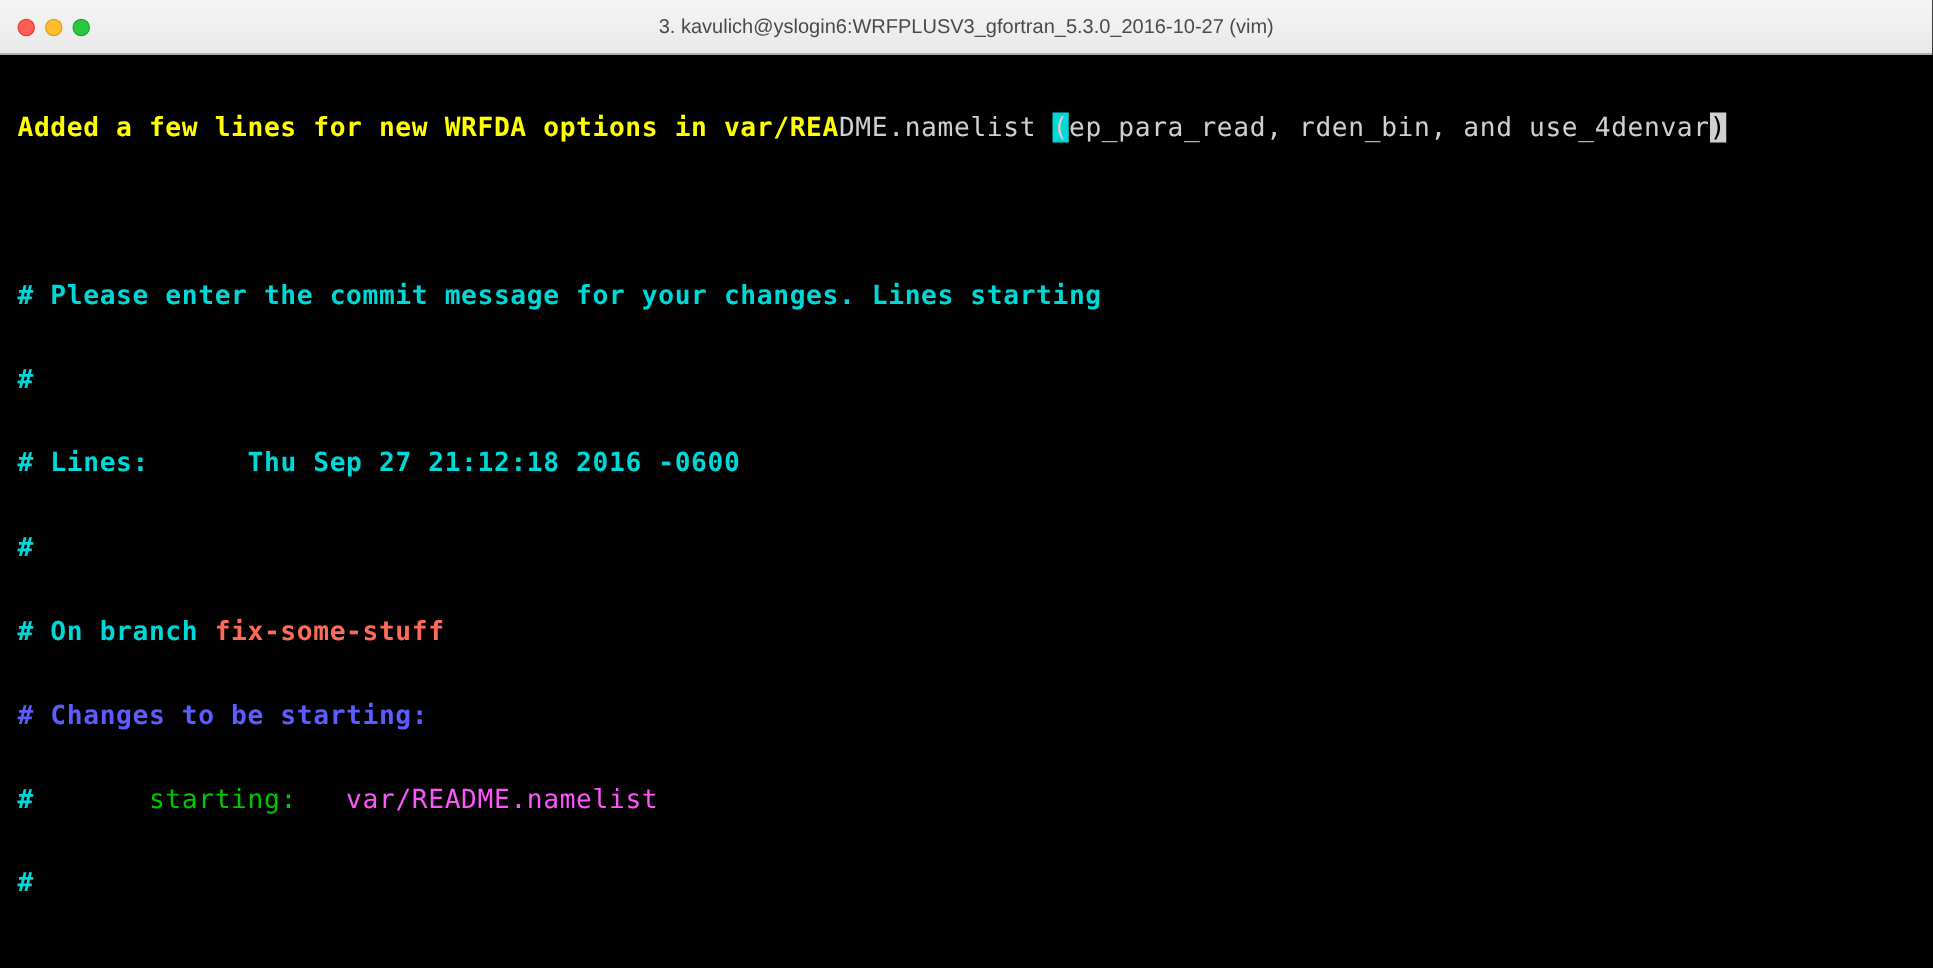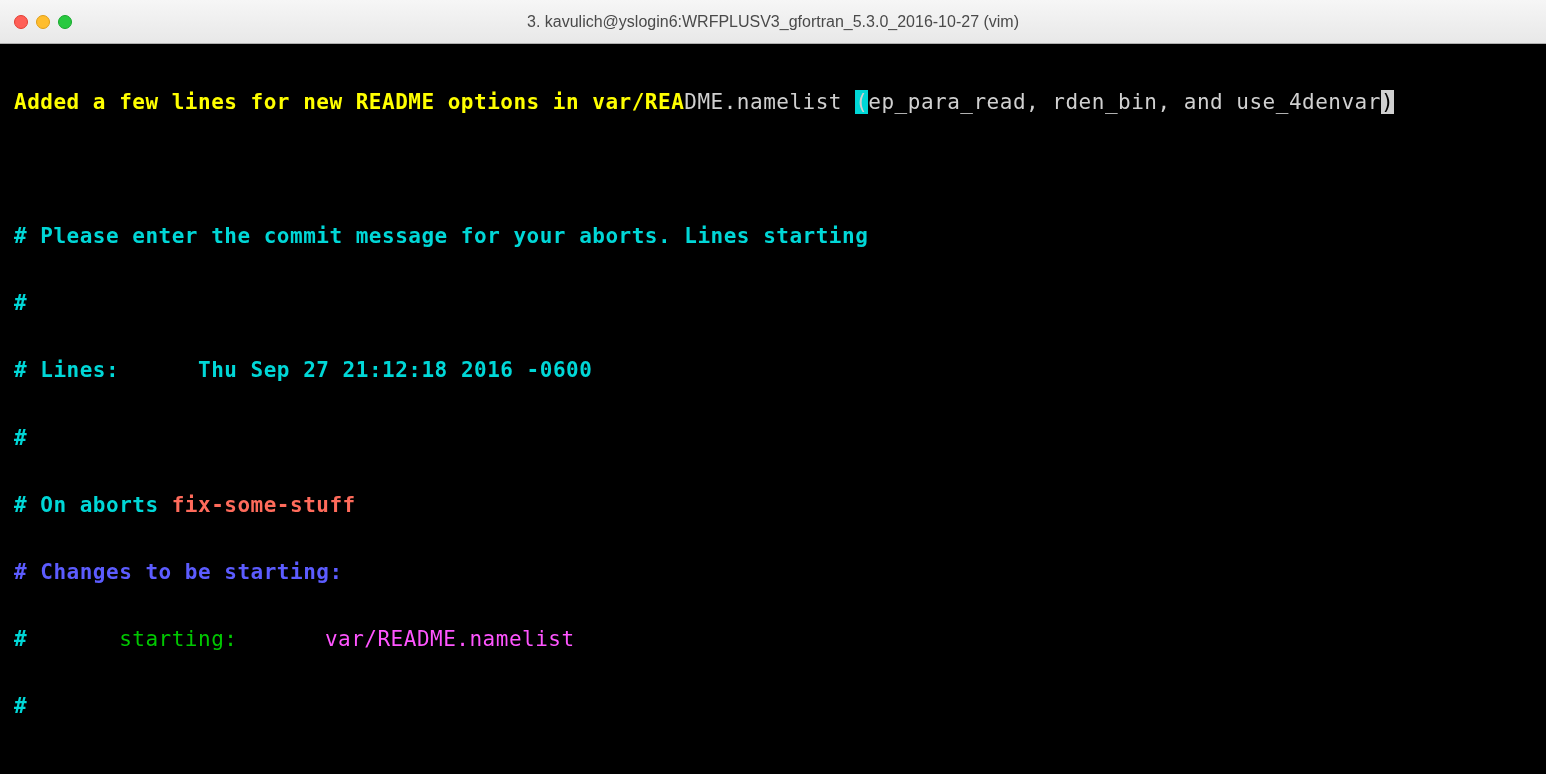--- a/index.html
+++ b/index.html
@@ -50,21 +50,21 @@
       line-height: 1.6;
       letter-spacing: 0.5px;
       white-space: pre;
     }
     .yellow-bold { color: #ffff00; font-weight: bold; }
     .white { color: #d0d0d0; margin-top: 40px; }
     .cyan-bold { color: #00d7d7; font-weight: bold; }
     .blue-bold { color: #5c5cff; font-weight: bold; }
     .salmon { color: #ff6b5b; font-weight: bold; }
     .green { color: #00c800; }
-    .magenta { color: #ff55ff; margin-left: 48px; }
+    .magenta { color: #ff55ff; }
     .cursor-block {
       background: #00d7d7;
       color: #d0d0d0;
     }
     .cursor-block-white {
       background: #d0d0d0;
       color: #000;
     }
   </style>
 </head>
@@ -73,27 +73,27 @@
 <div class="titlebar">
   <div class="traffic-lights">
     <div class="traffic-light tl-close"></div>
     <div class="traffic-light tl-min"></div>
     <div class="traffic-light tl-max"></div>
   </div>
   <div class="title">3. kavulich@yslogin6:WRFPLUSV3_gfortran_5.3.0_2016-10-27 (vim)</div>
 </div>
 
 <div class="terminal">
-<div><span class="yellow-bold">Added a few lines for new README options in var/REA</span><span class="white">DME.namelist </span><span class="cursor-block">(</span><span class="white">ep_para_read, rden_bin, and use_4denvar</span><span class="cursor-block-white">)</span></div>
+<div><span class="yellow-bold">Added a few lines for new WRFDA options in var/REA</span><span class="white">DME.namelist </span><span class="cursor-block">(</span><span class="white">ep_para_read, rden_bin, and use_4denvar</span><span class="cursor-block-white">)</span></div>
 <div> </div>
-<div><span class="cyan-bold"># Please enter the commit message for your aborts. Lines starting</span></div>
+<div><span class="cyan-bold"># Please enter the commit message for your changes. Lines starting</span></div>
 <div><span class="cyan-bold">#</span></div>
 <div><span class="cyan-bold"># Lines:      </span><span class="cyan-bold">Thu Sep 27 21:12:18 2016 -0600</span></div>
 <div><span class="cyan-bold">#</span></div>
-<div><span class="cyan-bold"># On aborts </span><span class="salmon">fix-some-stuff</span></div>
+<div><span class="cyan-bold"># On branch </span><span class="salmon">fix-some-stuff</span></div>
 <div><span class="blue-bold"># Changes to be starting:</span></div>
 <div><span class="cyan-bold">#       </span><span class="green">starting:   </span><span class="magenta">var/README.namelist</span></div>
 <div><span class="cyan-bold">#</span></div>
 
 
 
 
 
 
 

